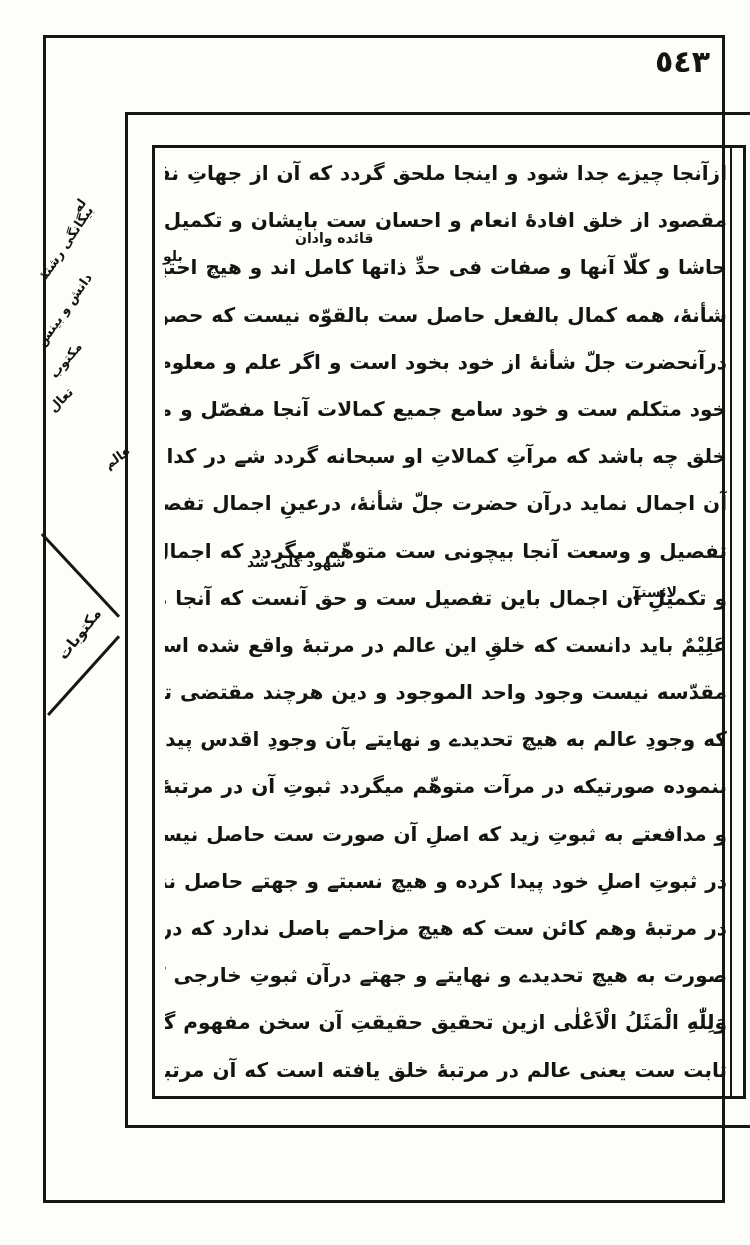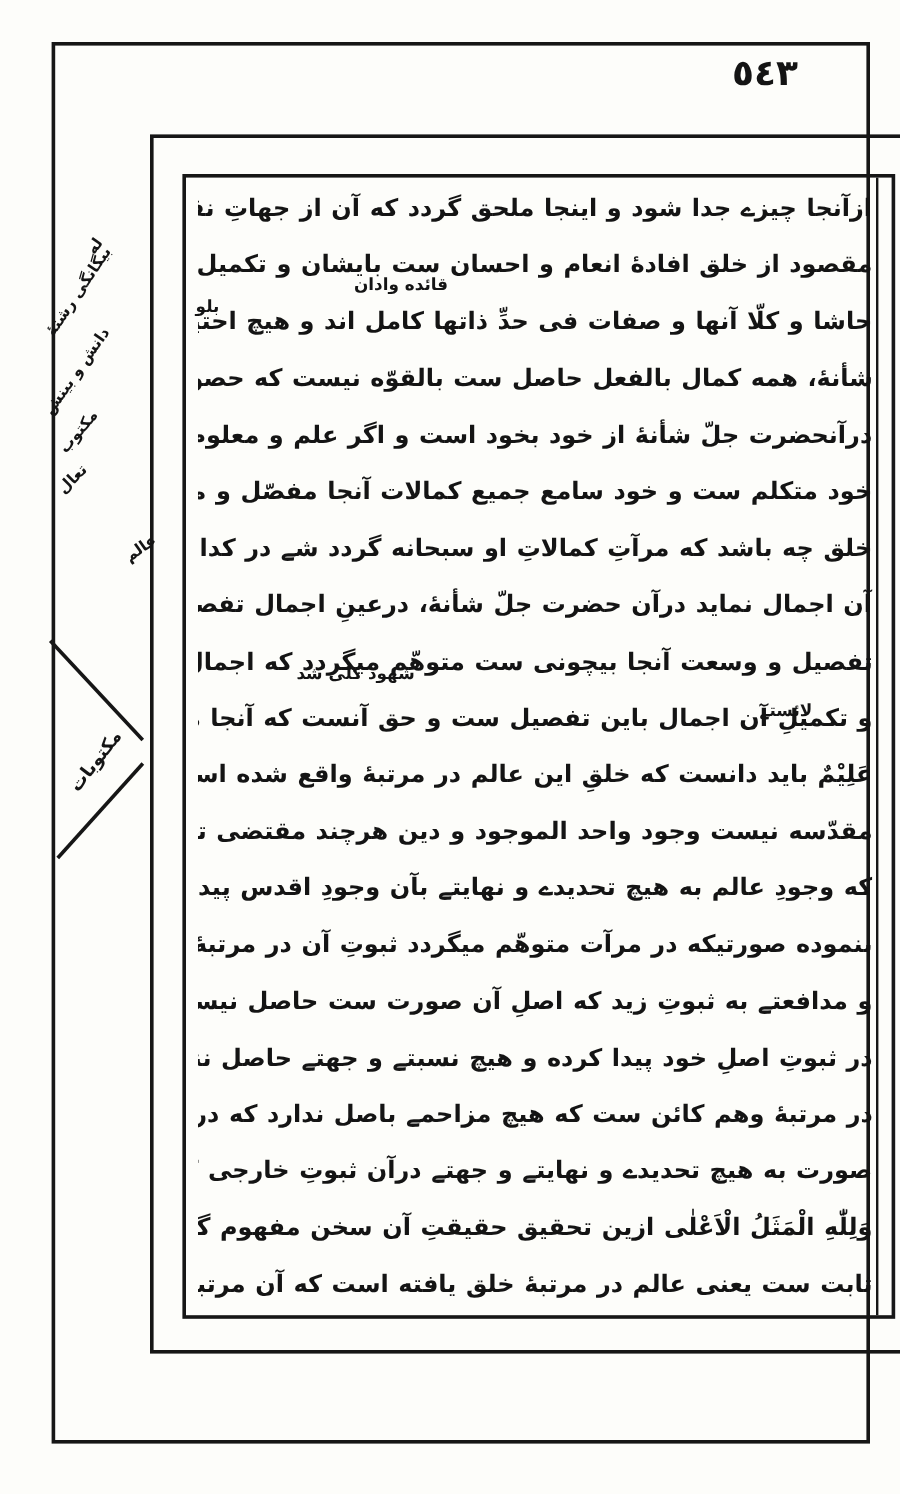--- a/index.html
+++ b/index.html
@@ -25,21 +25,21 @@
   .text-frame{
     position:absolute;left:152px;top:145px;width:588px;height:948px;
     border:3px solid #161616;
   }
   .inner-rule{
     position:absolute;right:11px;top:0;bottom:0;width:2px;background:#161616;
   }
 
   .page-number{
     position:absolute;top:44px;left:610px;width:100px;
-    text-align:left;font-size:30px;font-weight:bold;
+    text-align:right;font-size:30px;font-weight:bold;
     direction:rtl;
   }
 
   
   .lines{
     position:absolute;top:2px;bottom:2px;right:16px;left:10px;
     direction:rtl;
   }
   .line{
     height:47.2px;line-height:47.2px;

